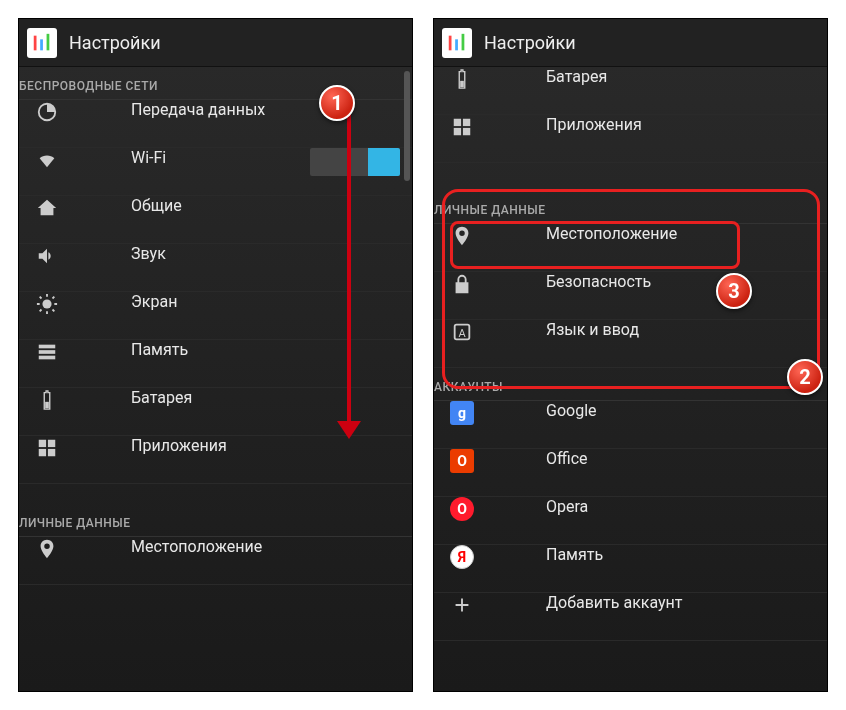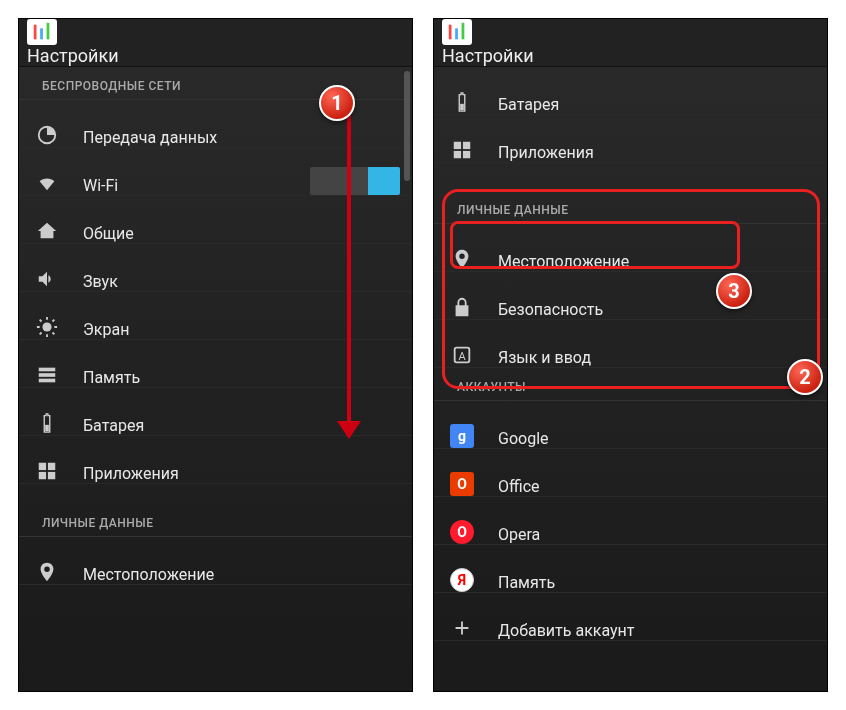--- a/index.html
+++ b/index.html
@@ -17,24 +17,23 @@
       height: 674px;
       background: linear-gradient(180deg, #2a2a2a 0%, #1a1a1a 100%);
       border: 1px solid #000;
       position: relative;
       overflow: hidden;
     }
     .header {
       height: 48px;
       background: #222;
       display: flex;
-      align-items: flex-start;
+      align-items: center;
       padding: 0 8px;
       border-bottom: 1px solid #111;
-      flex-direction: column;
     }
     .app-icon {
       width: 30px;
       height: 30px;
       background: #fff;
       border-radius: 3px;
       display: flex;
       align-items: center;
       justify-content: center;
       margin-right: 12px;
@@ -43,33 +42,34 @@
     .header-title {
       color: #eee;
       font-size: 18px;
       font-weight: 400;
     }
     .section-header {
       color: #aaa;
       font-size: 12px;
       font-weight: 500;
       letter-spacing: 0.5px;
-      padding: 12px 23px 6px;
+      padding: 12px 0 6px;
       text-transform: uppercase;
       border-bottom: 1px solid #333;
     }
     .item {
       height: 48px;
       display: flex;
-      align-items: flex-end;
+      align-items: flex-start;
       padding: 0 16px;
       border-bottom: 1px solid #2a2a2a;
       color: #e8e8e8;
       font-size: 16px;
       position: relative;
+      gap: 48px;
     }
     .item-icon {
       width: 24px;
       height: 24px;
       margin-right: 24px;
       display: flex;
       align-items: center;
       justify-content: center;
       color: #ccc;
     }

